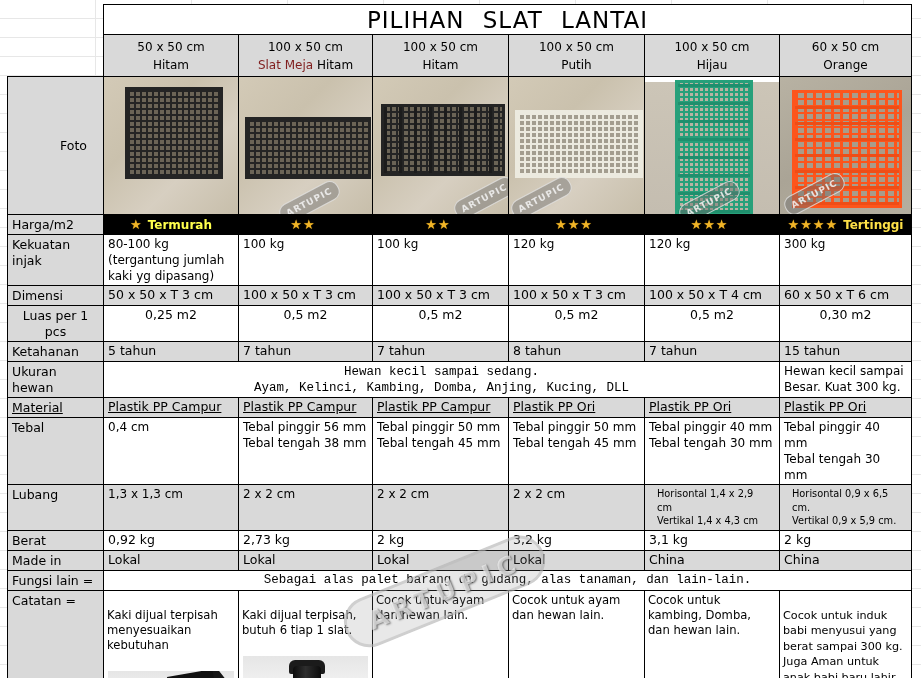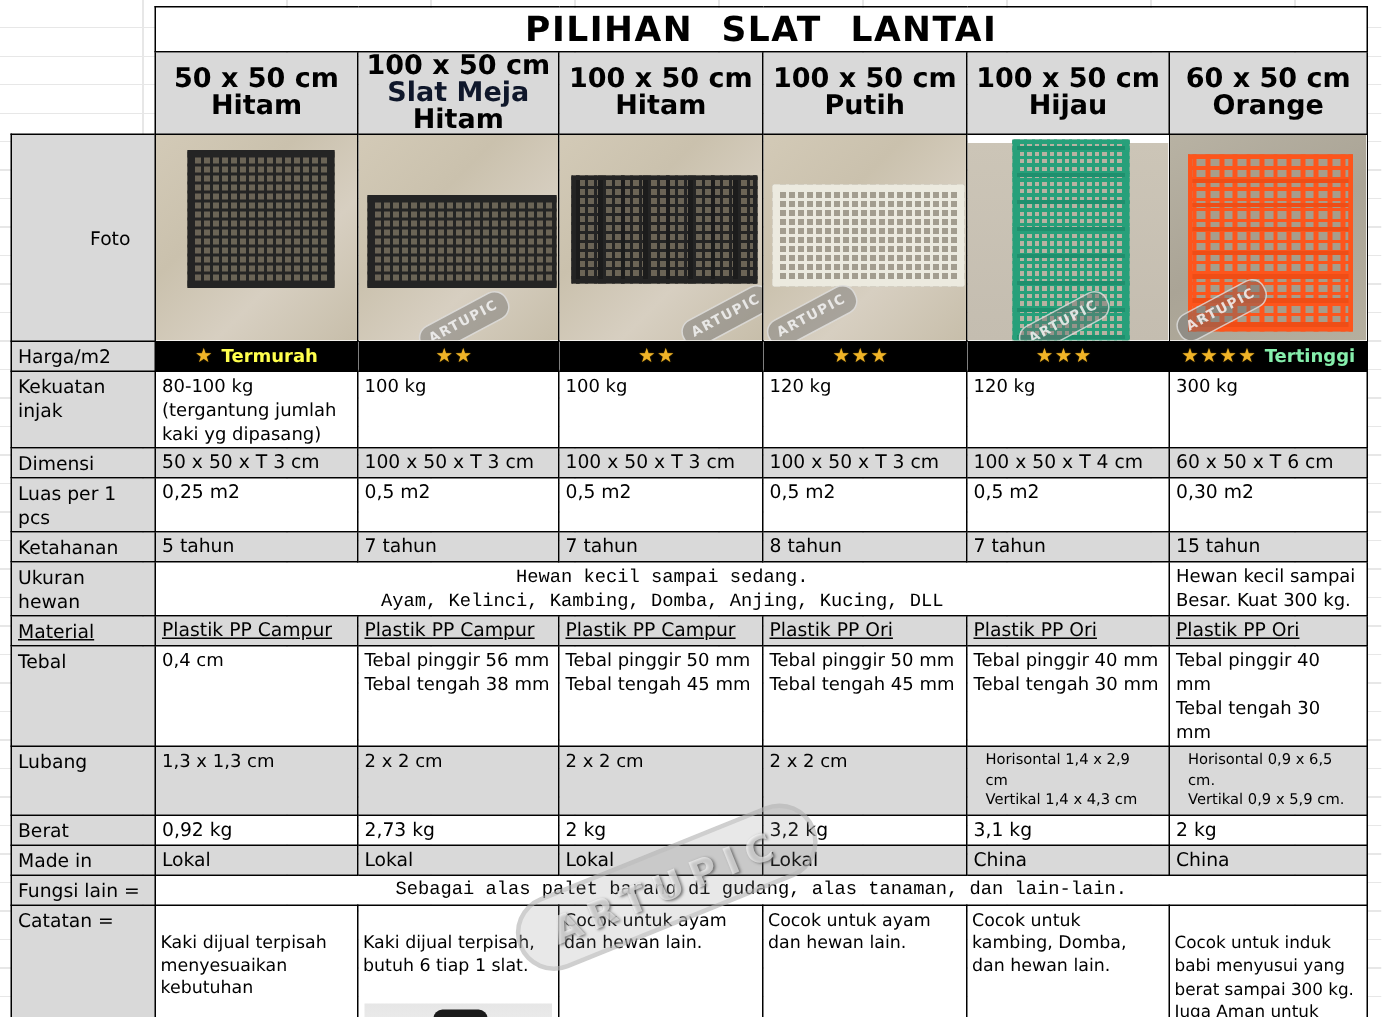--- a/index.html
+++ b/index.html
@@ -14,32 +14,32 @@
   table.cmp{position:absolute;left:7px;top:4px;width:904px;border-collapse:collapse;table-layout:fixed;background:transparent;}
   td{border:1px solid #000;background:#fff;font-size:12.5px;line-height:16px;vertical-align:top;padding:1px 4px;overflow:hidden;}
   td.corner{border:none;background:transparent;}
   td.g{background:#d9d9d9;}
   td.lbl{background:#d9d9d9;vertical-align:top;padding-top:2px;}
   td.mid{vertical-align:middle;text-align:center;padding-left:40px;}
   td.ml{white-space:pre-line;font-size:12px;}
   td.xs{white-space:pre-line;font-size:9.8px;line-height:13.5px;padding:2px 12px;}
   tr.r-title{height:30px;}  tr.r-head{height:42px;}  tr.r-foto{height:138px;}
   tr.r-harga{height:19px;}  tr.r-kek{height:48px;}   tr.r-dim{height:19px;}
-  tr.r-luas{height:18px;}   tr.r-ket{height:19px;}   tr.r-uk{height:34px;}
+  tr.r-luas{height:18px;text-align:center;}   tr.r-ket{height:19px;}   tr.r-uk{height:34px;}
   tr.r-mat{height:18px;text-decoration:underline;}    tr.r-teb{height:32px;}   tr.r-lub{height:33px;}
   tr.r-ber{height:17px;}    tr.r-made{height:18px;}  tr.r-fun{height:17px;}
   tr.r-cat{height:156px;}
-  td.title{font-size:23px;font-weight:bold;text-align:center;vertical-align:middle;word-spacing:10px;letter-spacing:1px;padding:0;}
-  td.head{background:#d9d9d9;text-align:center;vertical-align:middle;font-weight:bold;font-size:18px;line-height:18px;padding:0 2px;}
-  .blue{color:#0f172a;}
+  td.title{font-size:23px;font-weight:normal;text-align:center;vertical-align:middle;word-spacing:10px;letter-spacing:1px;padding:0;}
+  td.head{background:#d9d9d9;text-align:center;vertical-align:middle;font-weight:normal;font-size:12px;line-height:18px;padding:0 2px;}
+  .blue{color:#7f1d1d;}
   td.price{background:#000;color:#fff;text-align:center;vertical-align:middle;padding:0;white-space:nowrap;}
   .stars{color:#f0b428;font-size:13px;letter-spacing:1px;text-shadow:0 0 1px #8a6400;}
   .plabel{font-weight:bold;font-size:12px;margin-left:5px;}
   .yellow{color:#ffff4d;}
-  .white{color:#86efac;}
+  .white{color:#fde047;}
   td.span-c{text-align:center;vertical-align:middle;white-space:pre-line;font-family:Liberation Mono, monospace;}
   
   td.photo{padding:0;position:relative;}
   .ph{position:absolute;inset:0;overflow:hidden;}
   .concrete{background:linear-gradient(135deg,#d3cab7 0%,#cac1ad 35%,#d7cfc1 65%,#c7beaa 100%);}
   .concrete5{background:linear-gradient(180deg,#ffffff 0 5px,#ccc5b7 5px,#c4bdb0 100%);}
   .concrete6{background:linear-gradient(150deg,#b8b2a3 0%,#aaa496 50%,#b5af9f 100%);}
   .slat{position:absolute;}
   .s-dark{background-color:#6b6456;border:3px solid #242424;
     background-image:repeating-linear-gradient(0deg,#242424 0 2px,transparent 2px 6px),

